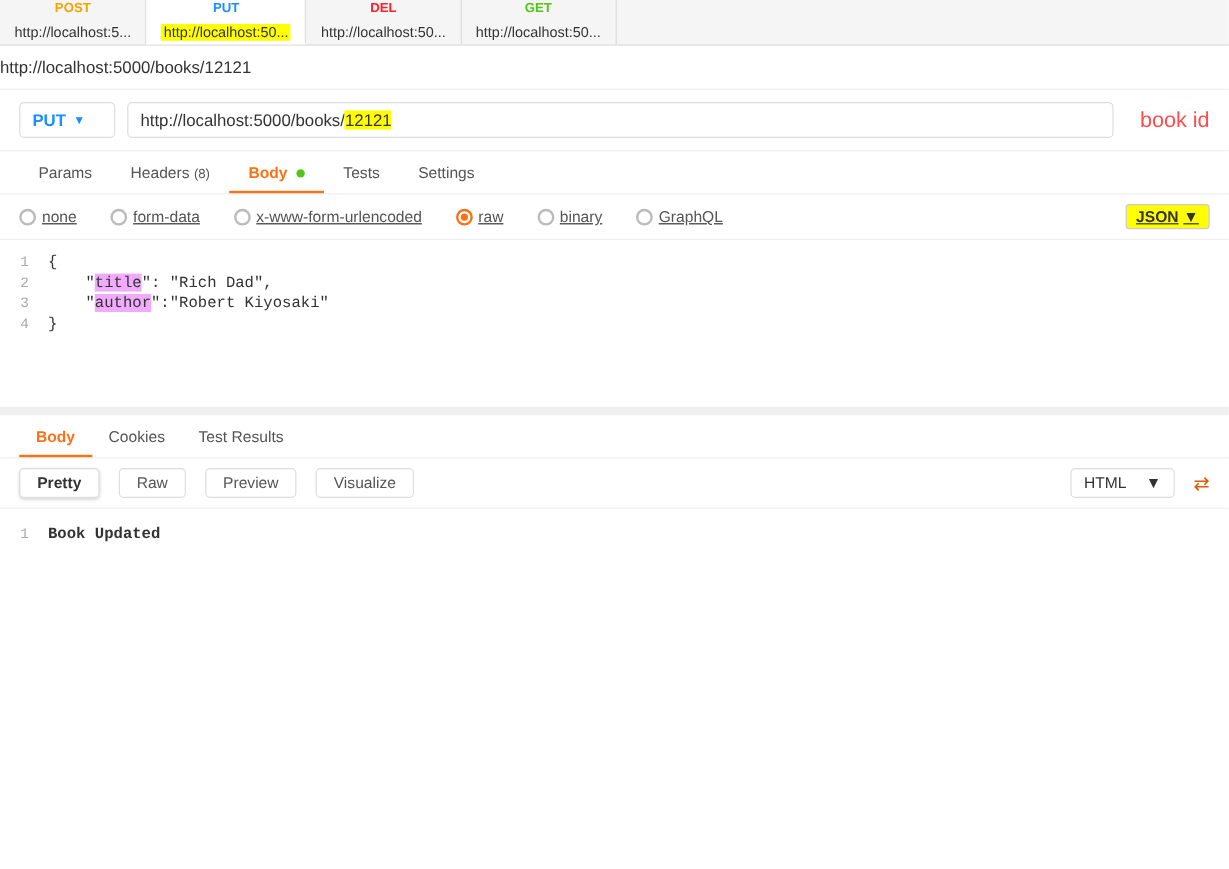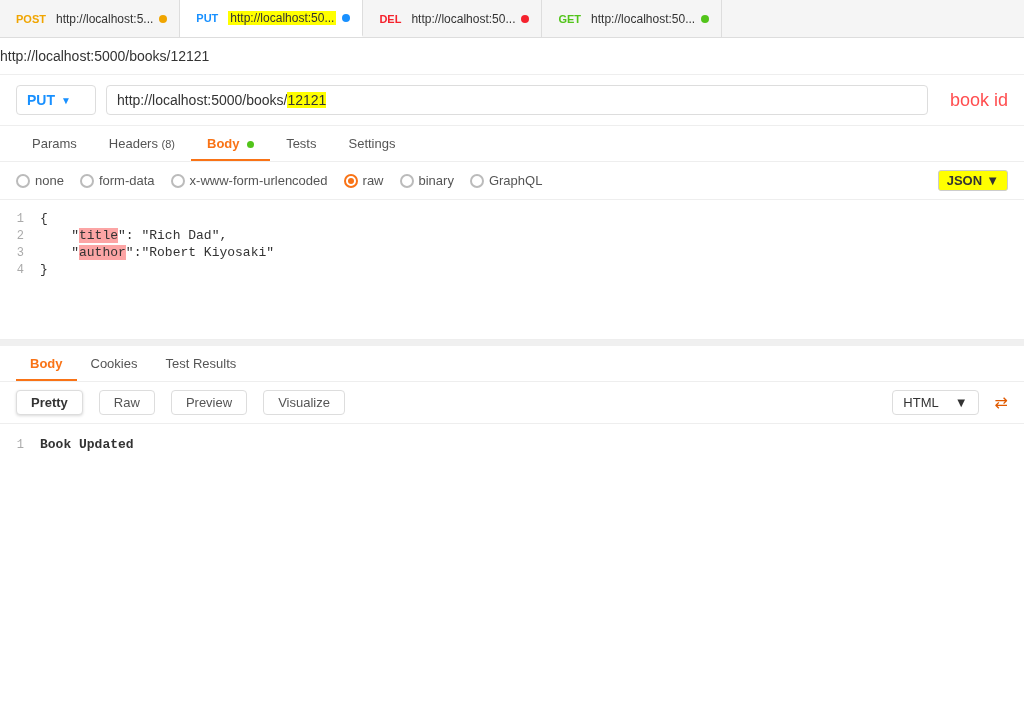--- a/index.html
+++ b/index.html
@@ -19,20 +19,21 @@
       display: flex;
       align-items: center;
       padding: 0 12px;
       height: 100%;
       font-size: 12px;
       cursor: pointer;
       border-right: 1px solid #ddd;
       white-space: nowrap;
       gap: 6px;
       color: #333;
+      flex-direction: column;
     }
     .tab.active-highlighted {
       background: #fff;
       border-bottom: 2px solid #fff;
     }
     .method-badge {
       font-size: 11px;
       font-weight: bold;
       padding: 1px 4px;
       border-radius: 2px;
@@ -142,23 +143,24 @@
     .tab-nav-badge {
       font-size: 11px;
       color: #555;
     }
 
     
     .body-type-bar {
       display: flex;
       align-items: center;
       padding: 8px 16px;
-      gap: 16px;
+      gap: 28px;
       border-bottom: 1px solid #eee;
       flex-wrap: wrap;
+      text-decoration: underline;
     }
     .radio-option {
       display: flex;
       align-items: center;
       gap: 5px;
       font-size: 13px;
       cursor: pointer;
       color: #555;
     }
     .radio-circle {
@@ -216,21 +218,21 @@
       padding-right: 16px;
       font-size: 12px;
       user-select: none;
       flex-shrink: 0;
     }
     .code-content {
       color: #333;
       white-space: pre;
     }
     .hl-yellow {
-      background: #fca5a5;
+      background: #f0abfc;
       text-align: center;
     }
 
     
     .section-divider {
       border: none;
       border-top: 6px solid #f0f0f0;
     }
 
     

